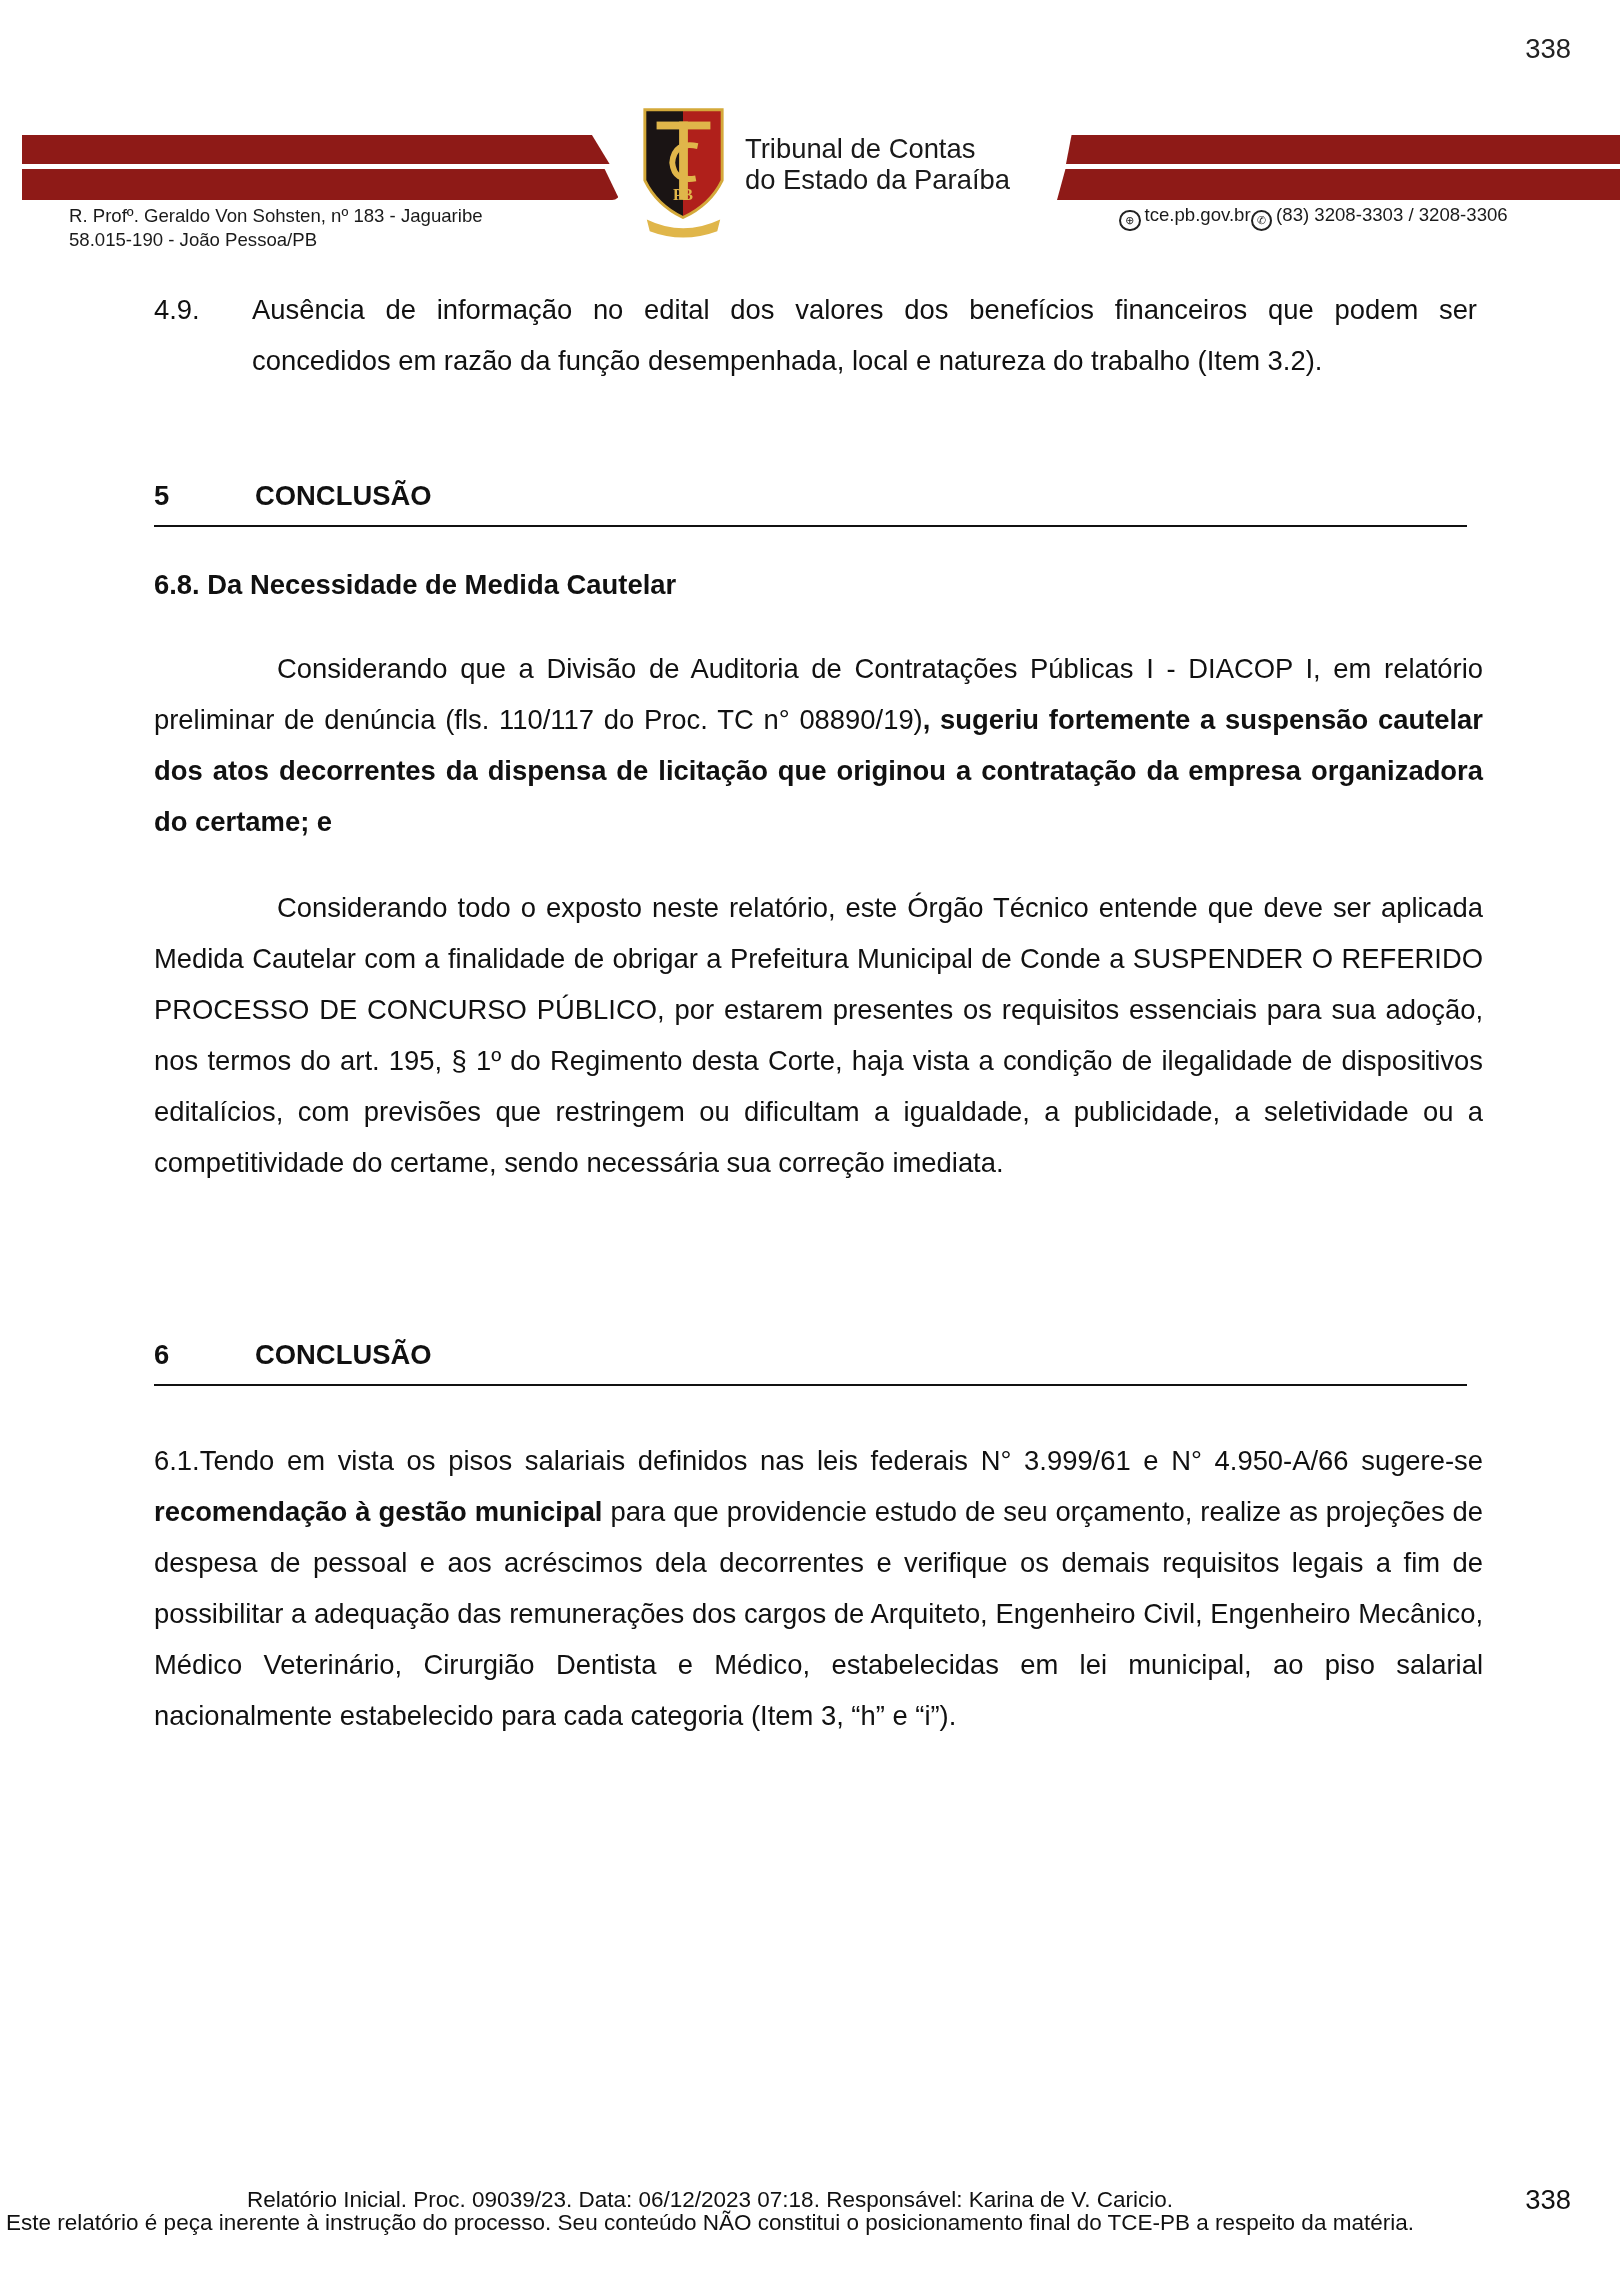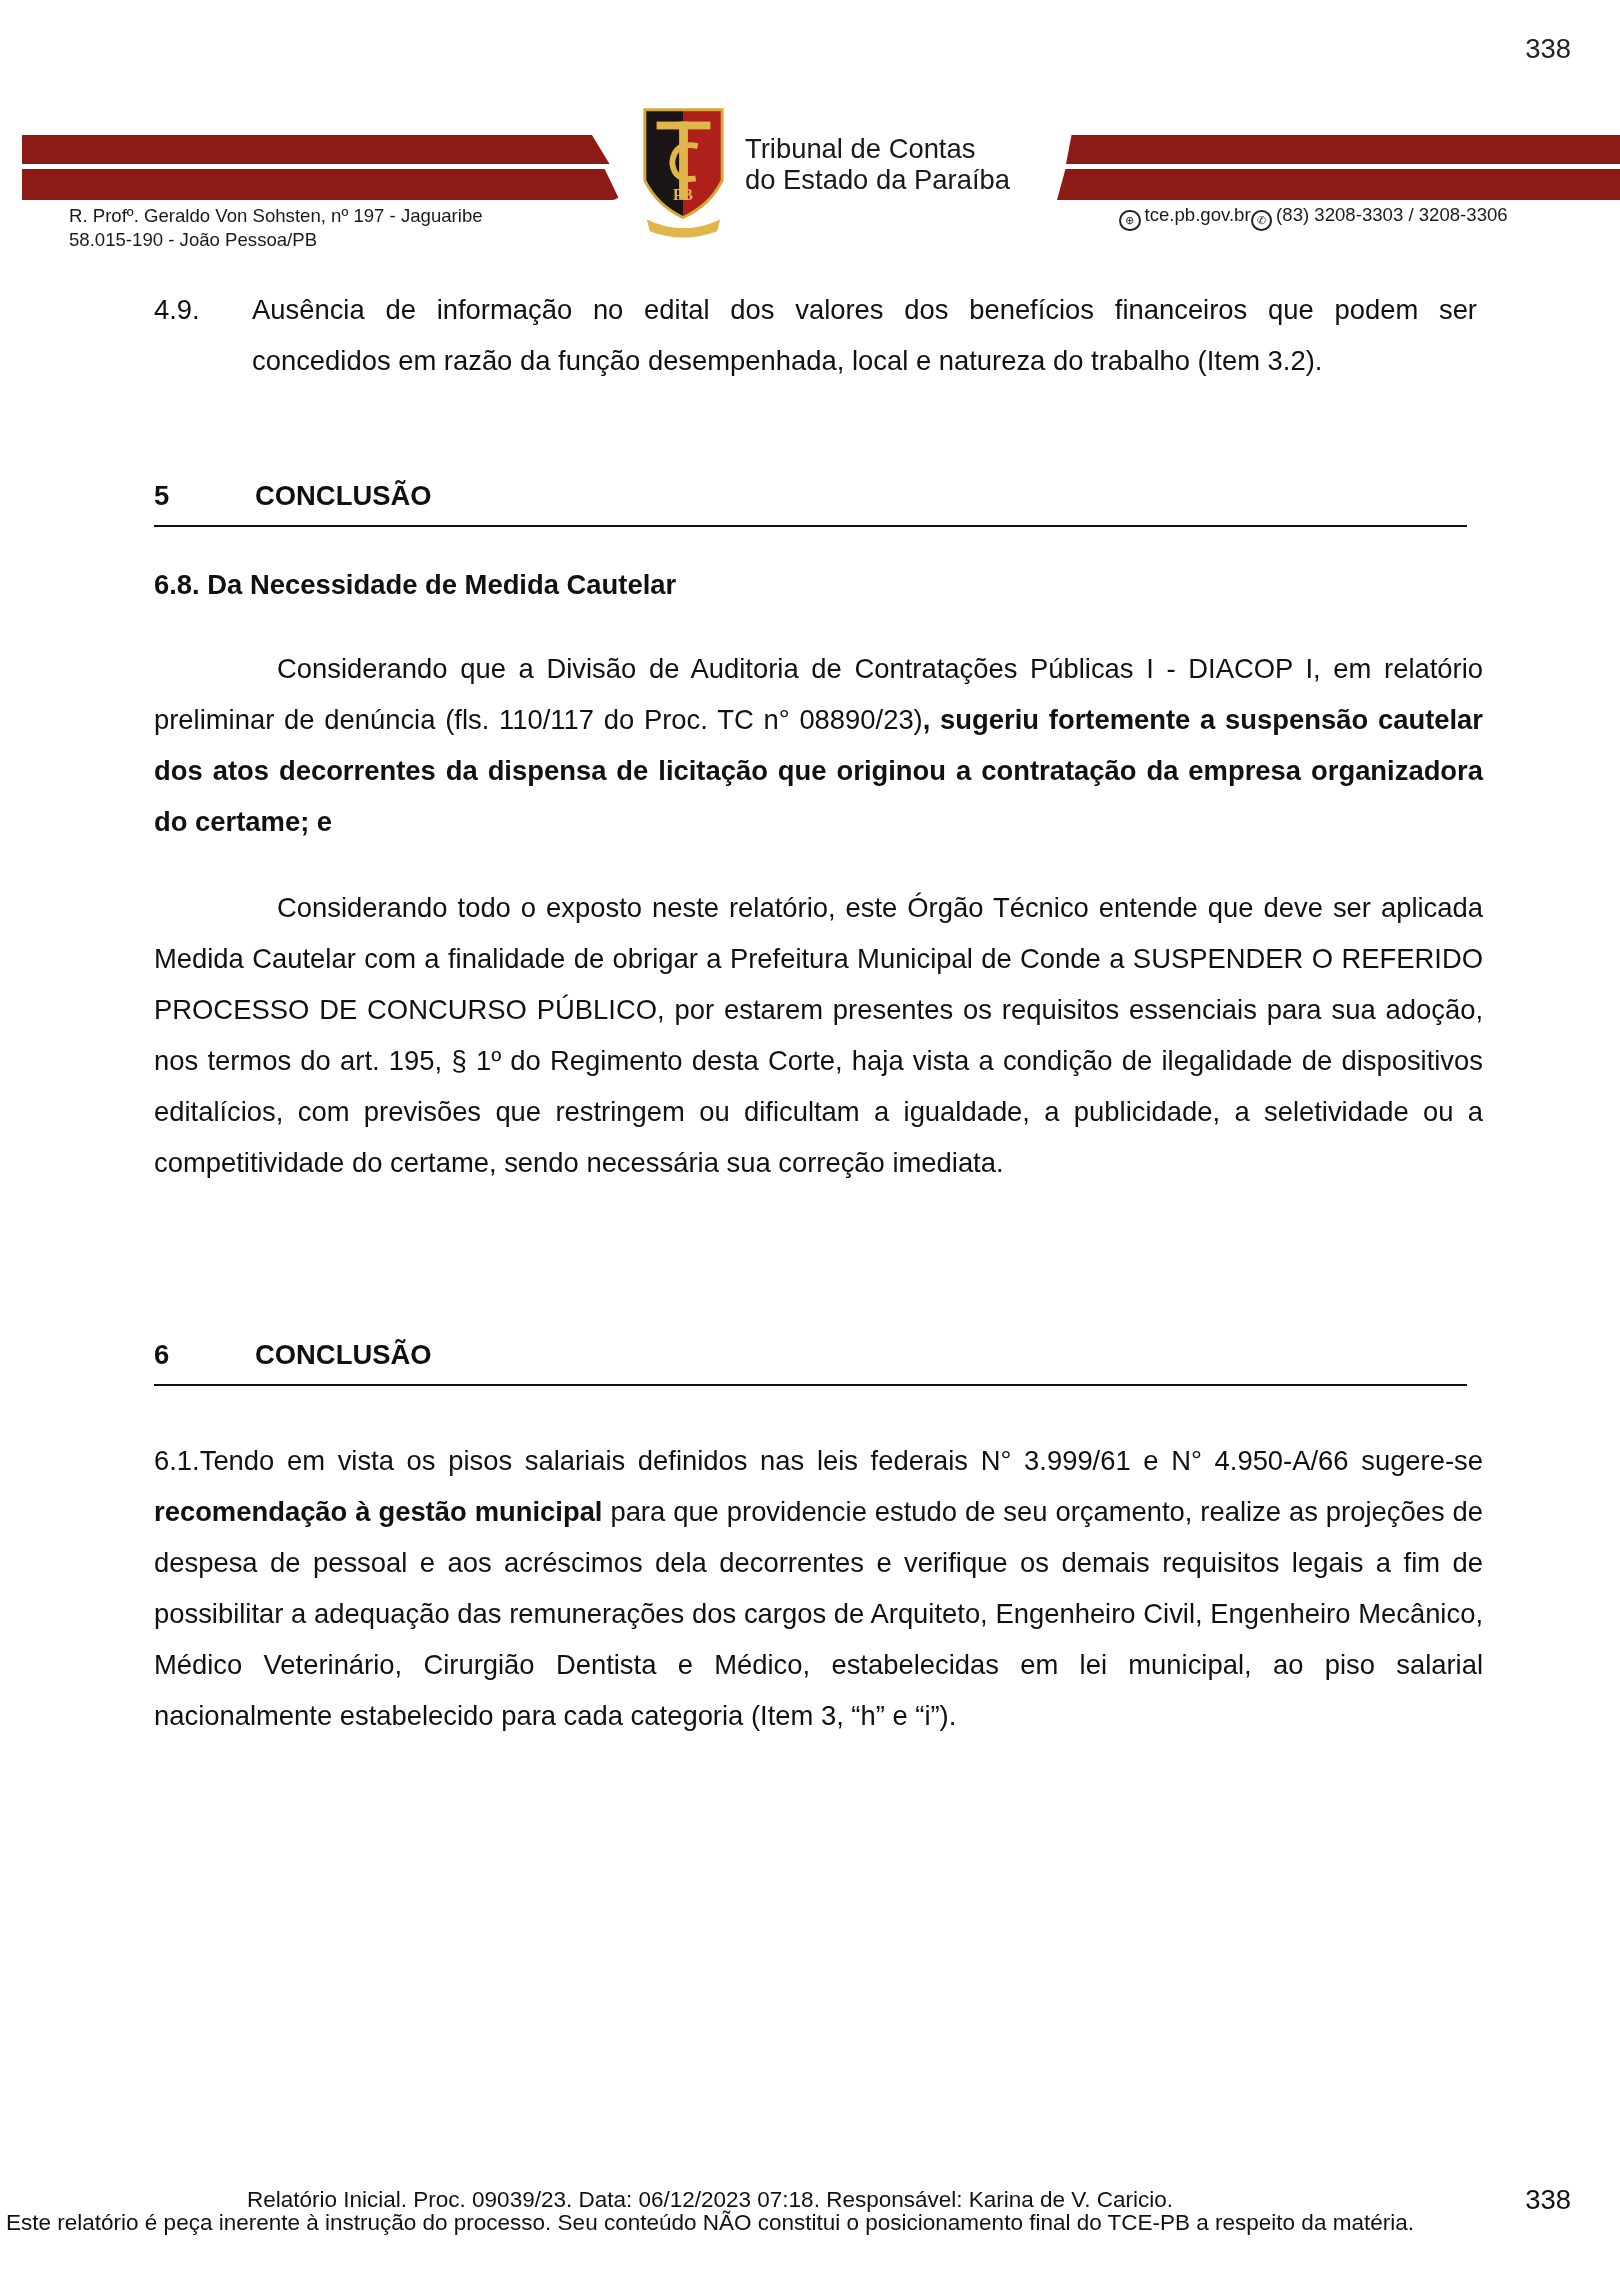--- a/index.html
+++ b/index.html
@@ -72,21 +72,21 @@
     <text x="47" y="100" font-size="16" font-family="Liberation Serif, serif" fill="#e0b64a" text-anchor="middle" font-weight="bold">PB</text>
     <path d="M10 120 Q47 138 85 120 L82 132 Q47 145 13 132 Z" fill="#e0b64a"></path>
   </svg>
 
   <div class="abs org-name">
     <div>Tribunal de Contas</div>
     <div>do Estado da Paraíba</div>
   </div>
 
   <div class="abs addr">
-    <div>R. Profº. Geraldo Von Sohsten, nº 197 - Jaguaribe</div>
+    <div>R. Profº. Geraldo Von Sohsten, nº 183 - Jaguaribe</div>
     <div>58.015-190 - João Pessoa/PB</div>
   </div>
 
   <div class="abs contact">
     <span><span class="ic">⊕</span><span>tce.pb.gov.br</span></span>
     <span><span class="ic">✆</span><span>(83) 3208-3303 / 3208-3306</span></span>
   </div>
 </div>
 
 <div class="abs content item49">
@@ -98,21 +98,21 @@
 </div>
 
 <div class="abs content sec5">
   <div class="section-h">
     <span class="n">5</span>
     <span>CONCLUSÃO</span>
   </div>
 </div>
 <div class="abs content sub51">6.8. Da Necessidade de Medida Cautelar</div>
 
-<p class="abs content justify para p1" style="margin:0;"><span>Considerando que a Divisão de Auditoria de Contratações Públicas I - DIACOP I, em relatório preliminar de denúncia (fls. 110/117 do Proc. TC n° 08890/23)</span><b>, sugeriu fortemente a suspensão cautelar dos atos decorrentes da dispensa de licitação que originou a contratação da empresa organizadora do certame; e</b></p>
+<p class="abs content justify para p1" style="margin:0;"><span>Considerando que a Divisão de Auditoria de Contratações Públicas I - DIACOP I, em relatório preliminar de denúncia (fls. 110/117 do Proc. TC n° 08890/19)</span><b>, sugeriu fortemente a suspensão cautelar dos atos decorrentes da dispensa de licitação que originou a contratação da empresa organizadora do certame; e</b></p>
 
 <p class="abs content justify para p2" style="margin:0;">Considerando todo o exposto neste relatório, este Órgão Técnico entende que deve ser aplicada Medida Cautelar com a finalidade de obrigar a Prefeitura Municipal de Conde a SUSPENDER O REFERIDO PROCESSO DE CONCURSO PÚBLICO, por estarem presentes os requisitos essenciais para sua adoção, nos termos do art. 195, § 1º do Regimento desta Corte, haja vista a condição de ilegalidade de dispositivos editalícios, com previsões que restringem ou dificultam a igualdade, a publicidade, a seletividade ou a competitividade do certame, sendo necessária sua correção imediata.</p>
 
 <div class="abs content sec6">
   <div class="section-h">
     <span class="n">6</span>
     <span>CONCLUSÃO</span>
   </div>
 </div>
 

